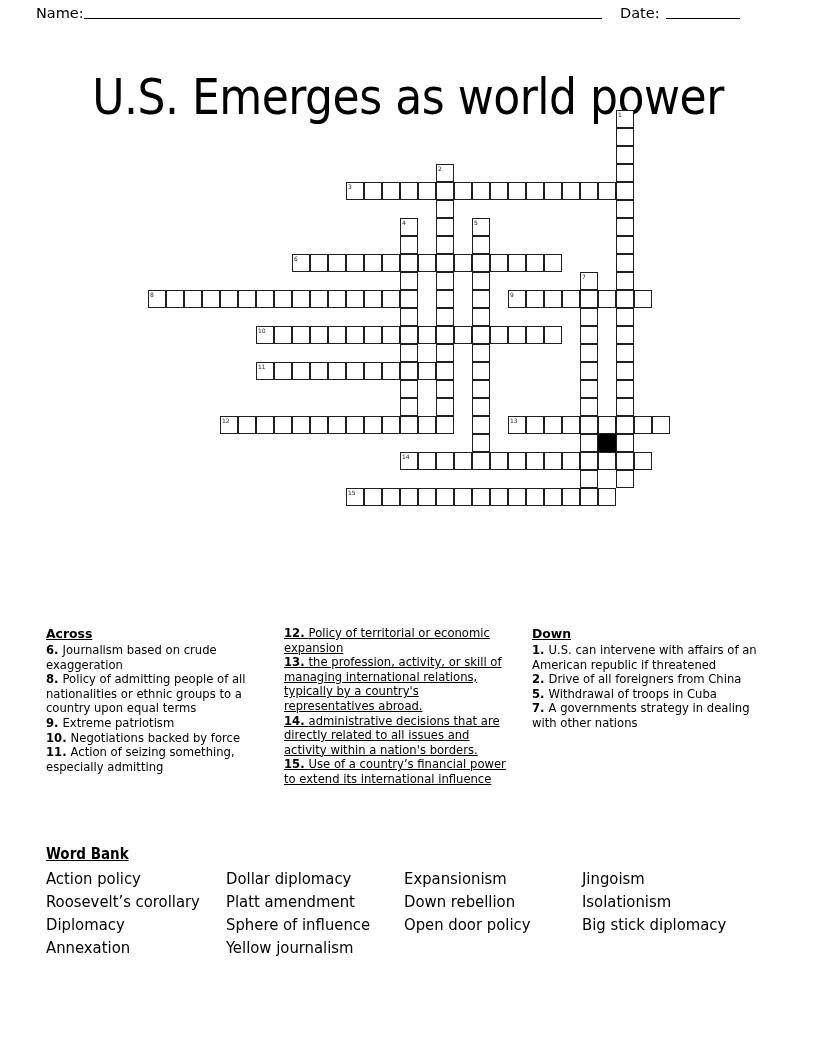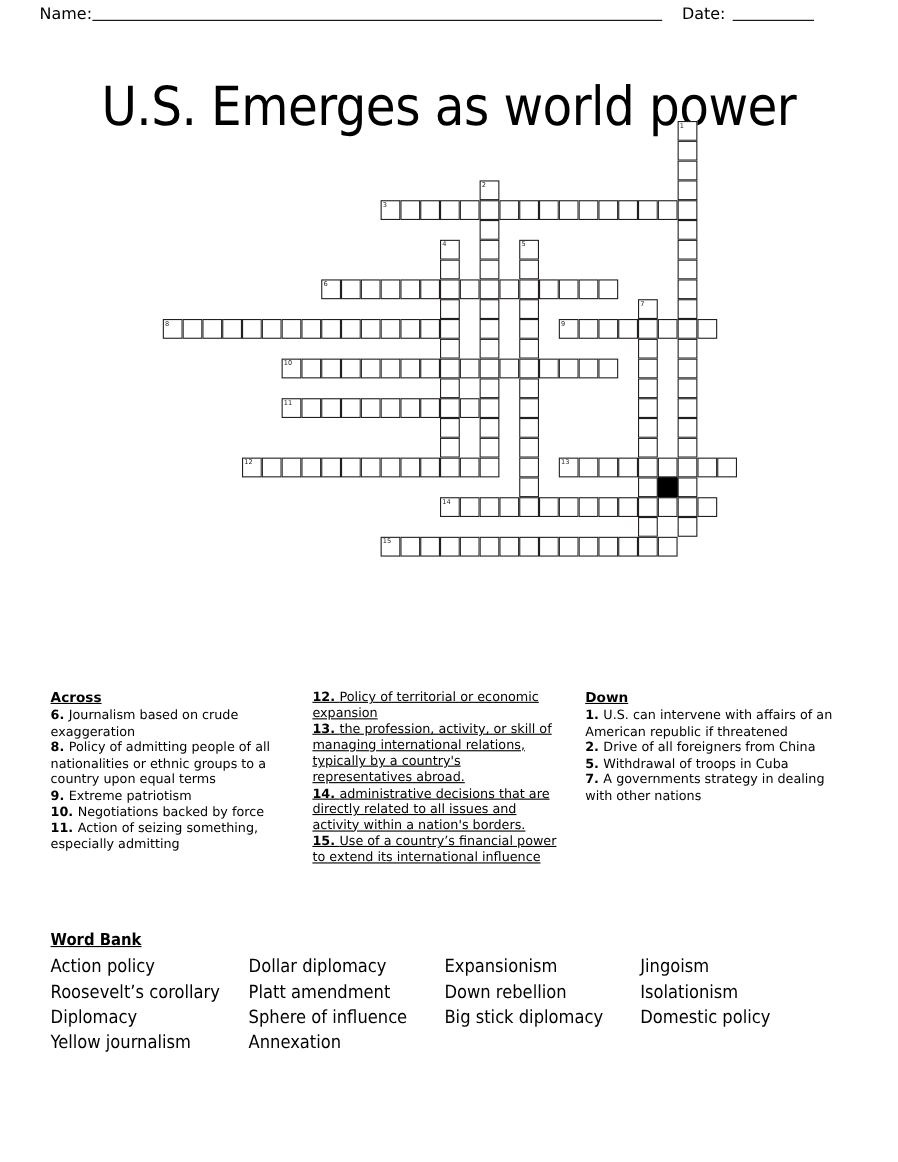--- a/index.html
+++ b/index.html
@@ -428,19 +428,19 @@
       <div class="wb-word">Action policy</div>
       <div class="wb-word">Dollar diplomacy</div>
       <div class="wb-word">Expansionism</div>
       <div class="wb-word">Jingoism</div>
       <div class="wb-word">Roosevelt’s corollary</div>
       <div class="wb-word">Platt amendment</div>
       <div class="wb-word">Down rebellion</div>
       <div class="wb-word">Isolationism</div>
       <div class="wb-word">Diplomacy</div>
       <div class="wb-word">Sphere of influence</div>
+      <div class="wb-word">Open door policy</div>
       <div class="wb-word">Big stick diplomacy</div>
-      <div class="wb-word">Domestic policy</div>
+      <div class="wb-word">Annexation</div>
       <div class="wb-word">Yellow journalism</div>
-      <div class="wb-word">Annexation</div>
       <div class="wb-word empty"></div>
     </div>
 </div>
 
 </body></html>

